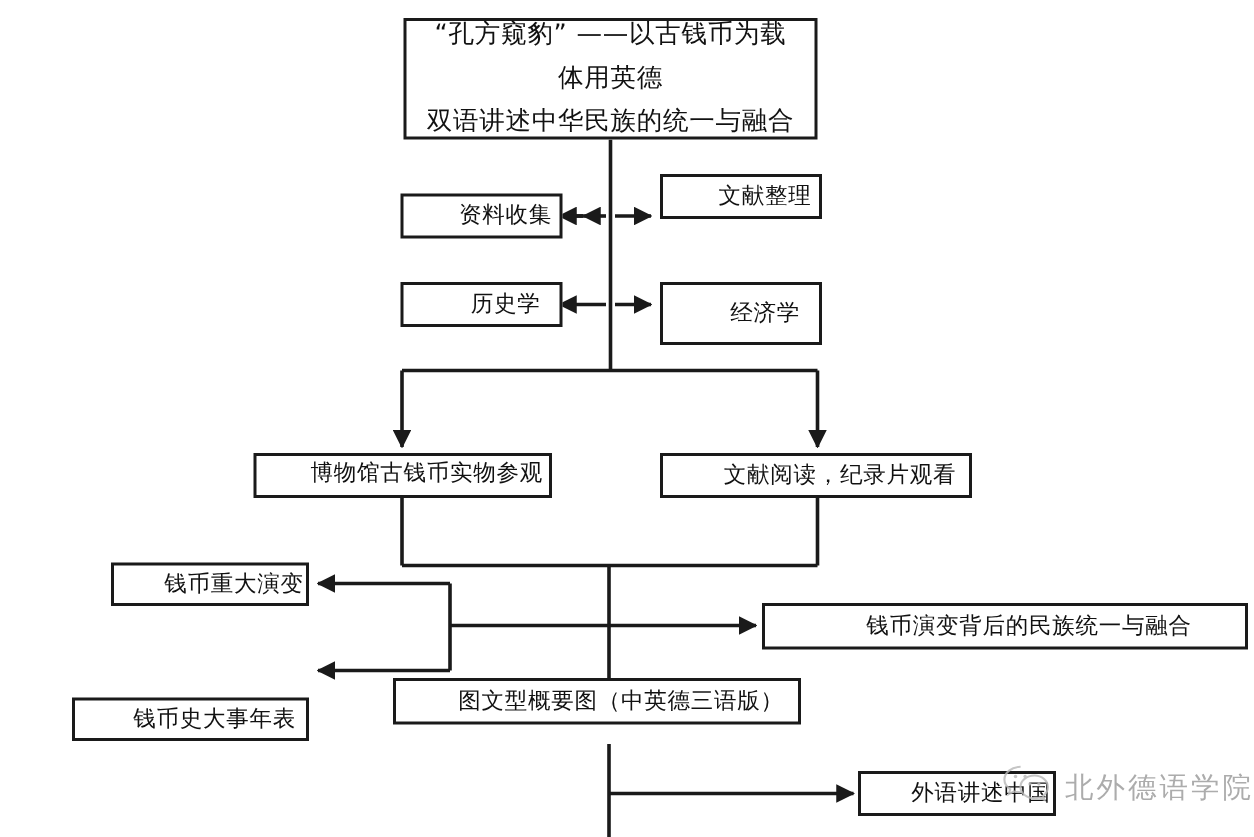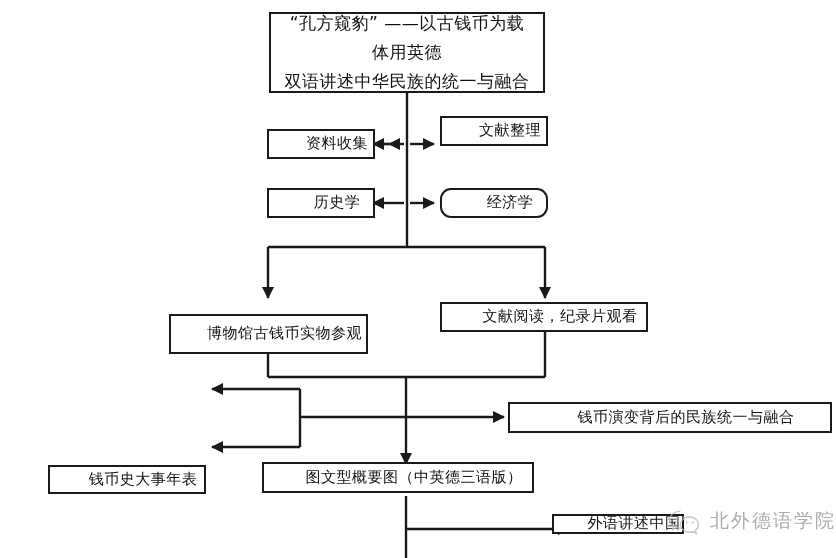--- a/index.html
+++ b/index.html
@@ -47,21 +47,21 @@
     line-height: 1.7;
   }
   .node span {
     display: block;
     white-space: pre-line;
   }
   
   #watermark {
     position: absolute;
     display: flex;
-    align-items: flex-start;
+    align-items: flex-end;
     gap: 8px;
     z-index: 5;
     opacity: 0.82;
   }
   #watermark .wm-text {
     font-size: 19px;
     color: #9a9a9a;
     letter-spacing: 2px;
     font-family: "DejaVu Sans", "Liberation Sans", sans-serif;
   }
@@ -127,46 +127,49 @@
   </div>
 
   <div class="node" style="left:440px; top:116px; width:108px; height:30px;">
     <span>文献整理</span>
   </div>
 
   <div class="node" style="left:267px; top:188px; width:108px; height:30px;align-items:center;">
     <span>历史学</span>
   </div>
 
-  <div class="node" style="left:440px; top:188px; width:108px; height:30px;border-radius:11px;">
+  <div class="node" style="left:440px; top:188px; width:108px; height:42px;">
     <span>经济学</span>
   </div>
 
-  <div class="node" style="left:169px; top:314px; width:199px; height:40px;">
+  <div class="node" style="left:169px; top:302px; width:199px; height:30px;font-family:Liberation Mono, monospace;">
     <span>博物馆古钱币实物参观</span>
   </div>
 
   <div class="node" style="left:440px; top:302px; width:208px; height:30px;text-align:center;">
     <span>文献阅读，纪录片观看</span>
   </div>
 
+  <div class="node" style="left:74px; top:375px; width:132px; height:29px;">
+    <span>钱币重大演变</span>
+  </div>
 
   <div class="node" style="left:48px; top:433px; width:158px; height:29px;margin-top:32px;">
     <span>钱币史大事年表</span>
   </div>
 
   <div class="node" style="left:508px; top:402px; width:324px; height:31px;">
     <span>钱币演变背后的民族统一与融合</span>
   </div>
 
-  <div class="node" style="left:262px; top:462px; width:272px; height:31px;">
+  <div class="node" style="left:262px; top:452px; width:272px; height:31px;">
     <span>图文型概要图（中英德三语版）</span>
   </div>
 
-  <div class="node" style="left:552px; top:514px; width:132px; height:20px;">
+  <div class="node" style="left:572px; top:514px; width:132px; height:30px;">
     <span>外语讲述中国</span>
   </div>
 
   <div id="watermark" style="left:668px; top:508px;">
     <span class="wechat-logo">
       <svg width="34" height="30" viewBox="0 0 34 30" xmlns="http://www.w3.org/2000/svg">
         <g fill="none" stroke="#b9b9b9" stroke-width="1.4">
           <path d="M12.4 3.2 C6.3 3.2 1.6 7.1 1.6 11.7 c0 2.6 1.5 4.9 3.9 6.5
                    l-1.0 3.2 3.6 -1.8 c1.3 0.4 2.7 0.6 4.3 0.6 0.4 0 0.8 0 1.2 -0.05"></path>
           <path d="M21.6 9.0 c-5.1 0 -9.3 3.4 -9.3 7.6 0 4.2 4.2 7.6 9.3 7.6

